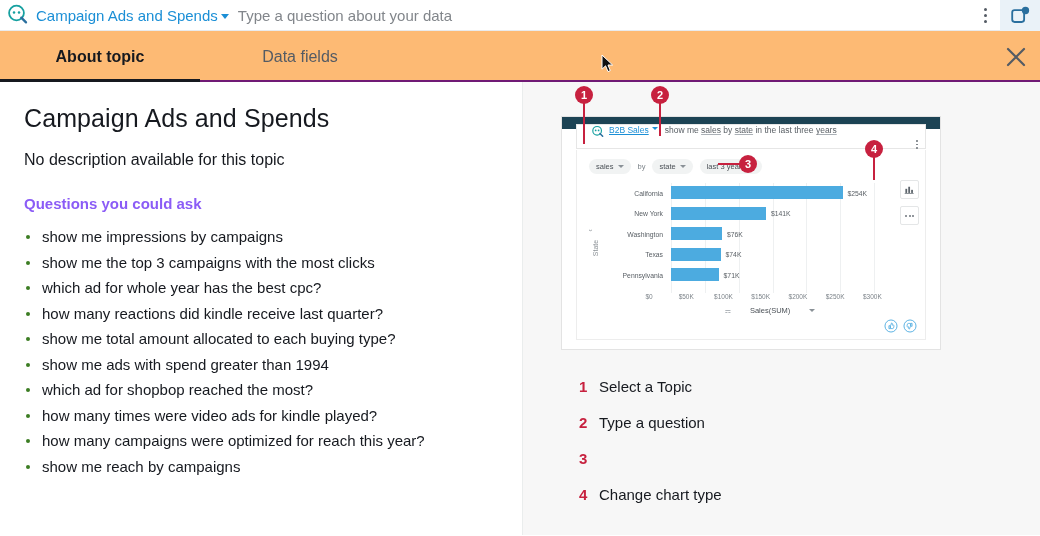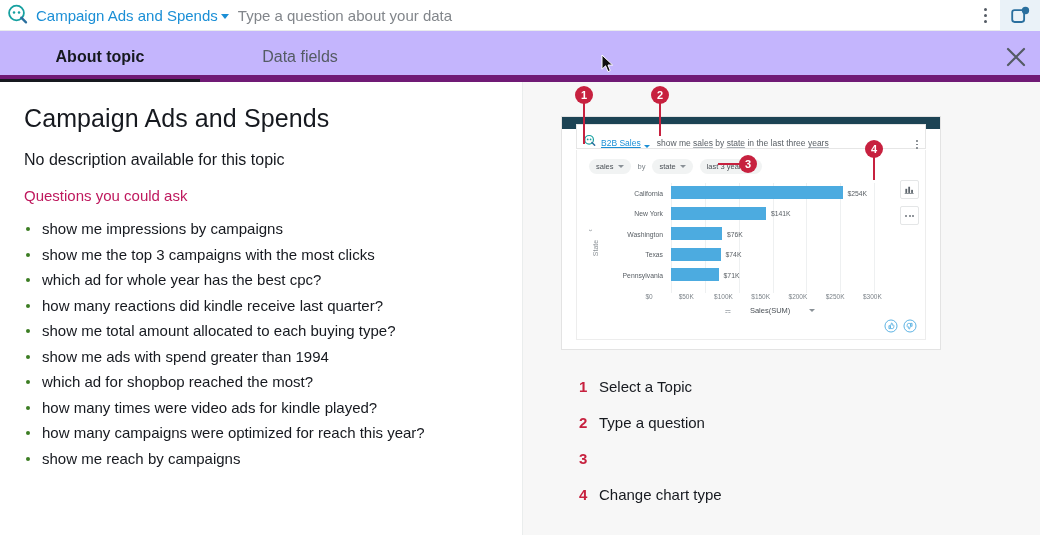--- a/index.html
+++ b/index.html
@@ -53,22 +53,22 @@
   .kebab i { width: 3px; height: 3px; border-radius: 50%; background: #545b64; display:block; }
   .notif-btn {
     width: 40px; height: 31px; background: #eaf2f8;
     display: flex; align-items: center; justify-content: center;
   }
 
   
   .tabbar {
     position: relative;
     height: 51px;
-    background: #c4b5fd;
-    border-bottom: 7px solid #701a75;
+    background: #fdba74;
+    border-bottom: 2px solid #701a75;
   }
   .tab {
     position: absolute; top: 0; height: 51px;
     display: flex; align-items: center; justify-content: center;
     font-size: 16px;
   }
   .tab.active { left: 0; width: 200px; font-weight: bold; color: #16191f; }
   .tab.active::after {
     content: ""; position: absolute; left: 0; bottom: 0;
     width: 200px; height: 3px; background: #16191f;
@@ -91,21 +91,21 @@
     width: 518px; height: 453px;
     background: #f7f7f7;
     border-left: 1px solid #eaeded;
     position: relative;
     overflow: hidden;
   }
 
   
   .page-title { font-size: 25px; font-weight: normal; color: #16191f; letter-spacing: .1px; }
   .page-desc { font-size: 16px; color: #16191f; margin-top: 18px; }
-  .section-head { font-size: 15px; font-weight: normal; color: #be185d; margin-top: 18px; }
+  .section-head { font-size: 15px; font-weight: bold; color: #8b5cf6; margin-top: 26px; }
   ul.qlist { list-style: none; margin-top: 12px; }
   ul.qlist li {
     position: relative;
     font-size: 15px;
     color: #16191f;
     padding-left: 18px;
     height: 25.5px;
     line-height: 25.5px;
   }
   ul.qlist li::before {
@@ -121,22 +121,22 @@
     position: absolute; left: 0; top: 0;
     width: 380px; height: 234px;
     background: #ffffff;
     border: 1px solid #e3e3e3;
   }
   .shot-topstrip { height: 12px; background: #1c4354; }
   .shot-searchbar {
     position: absolute; left: 14px; top: 7px; right: 14px;
     height: 25px; background: #ffffff;
     border: 1px solid #e6e6e6;
-    display: flex; align-items: flex-end;
-    padding-left: 6px;
+    display: flex; align-items: flex-start;
+    padding-left: 14px;
   }
   .shot-q { width: 14px; height: 14px; flex: 0 0 14px; }
   .shot-topic { color: #1b8fd6; font-size: 8.5px; margin-left: 4px; text-decoration: underline; }
   .shot-caret-s {
     width:0;height:0;margin-left:3px;margin-top:2px;
     border-left:3px solid transparent;border-right:3px solid transparent;border-top:3.5px solid #1b8fd6;
   }
   .shot-query { font-size: 8.5px; color: #5a6066; margin-left: 7px; white-space: nowrap; }
   .shot-query u { text-decoration-color: #aab0b6; }
   .shot-kebab {

